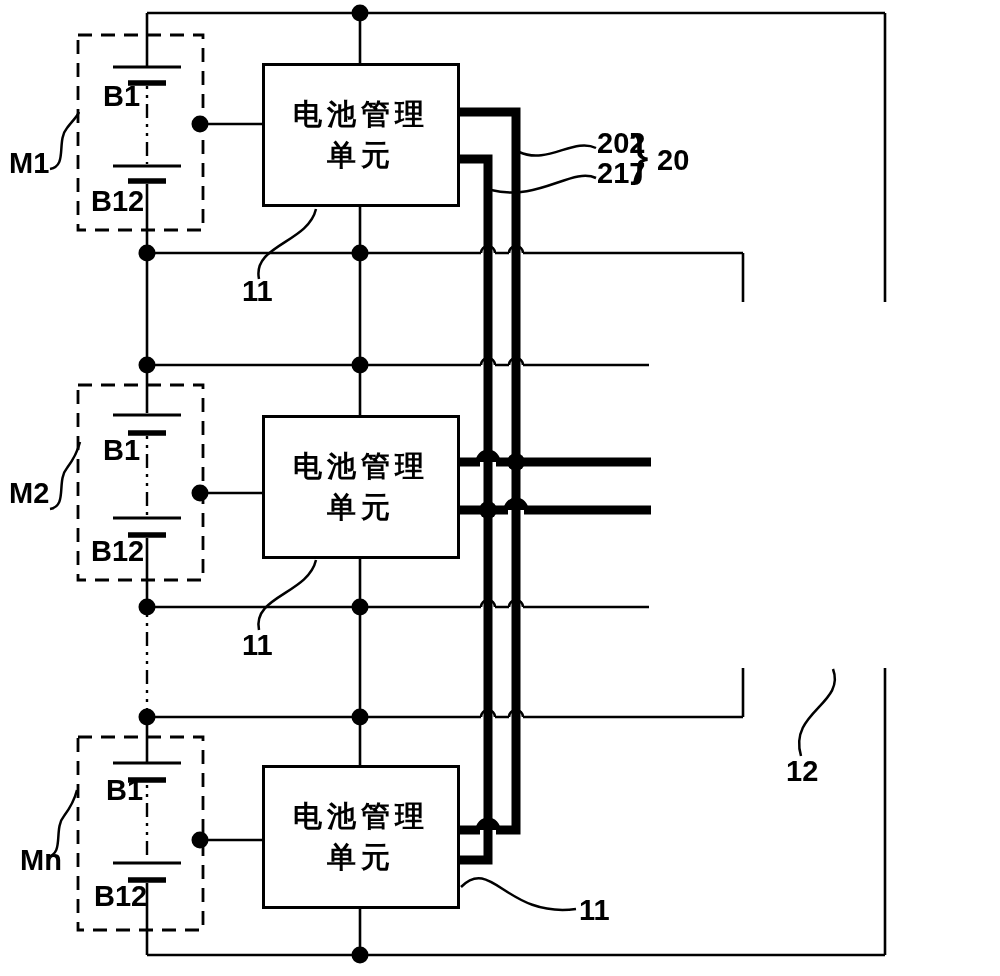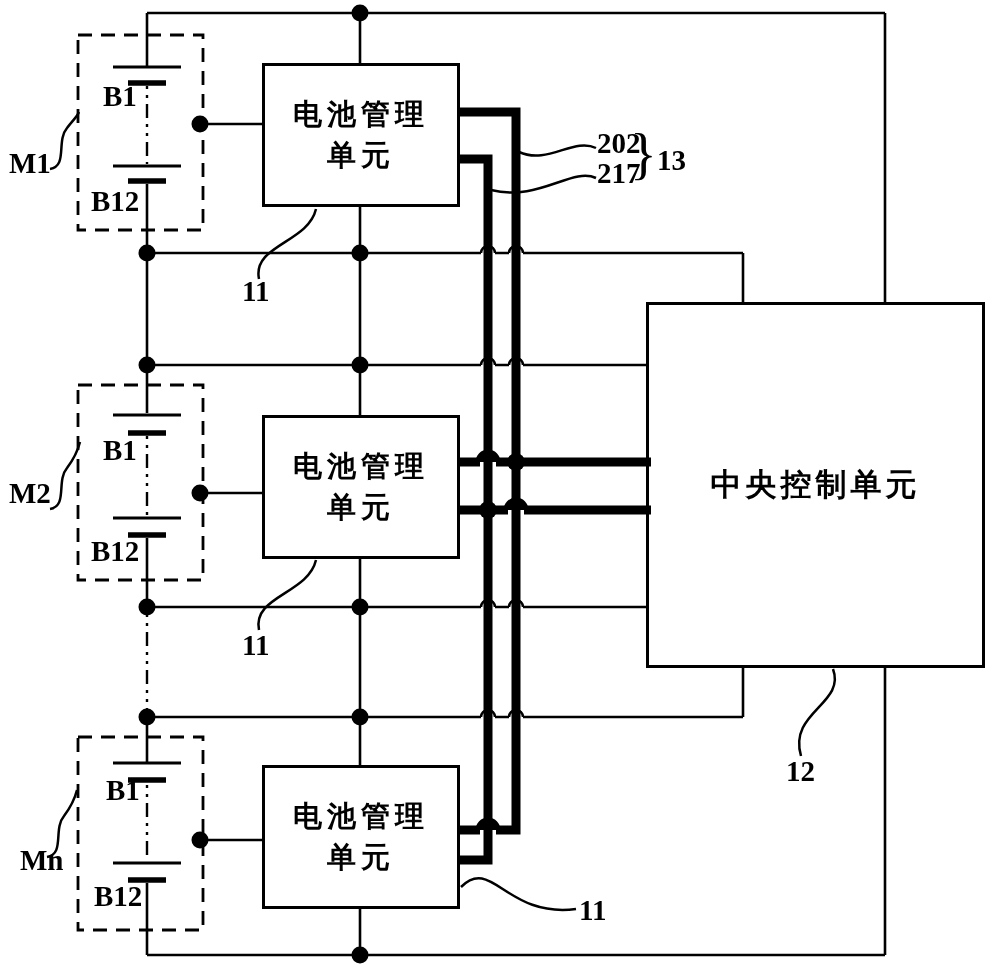--- a/index.html
+++ b/index.html
@@ -1,17 +1,17 @@
 <!DOCTYPE html>
 <html><head>
 <meta charset="utf-8">
 <style>
   html,body{margin:0;padding:0;background:#ffffff;}
   .canvas{position:relative;width:1000px;height:976px;background:#ffffff;overflow:hidden;
-          font-family:Liberation Serif, serif;color:#000;}
+          font-family:Liberation Sans, sans-serif;color:#000;}
   svg.wires{position:absolute;left:0;top:0;width:1000px;height:976px;pointer-events:none;z-index:2;}
   .box{position:absolute;border:3px solid #000;box-sizing:border-box;background:#fff;z-index:1;
        display:flex;flex-direction:column;align-items:center;justify-content:center;
        text-align:center;font-weight:bold;}
   .bmu{left:262px;width:198px;height:144px;font-size:29px;letter-spacing:5px;line-height:1.4;}
   #bmu1{top:63px;} #bmu2{top:415px;} #bmu3{top:765px;}
   .central{left:646px;top:302px;width:339px;height:366px;font-size:31px;letter-spacing:4px;}
   .lbl{position:absolute;font-weight:bold;font-size:29px;line-height:1;white-space:nowrap;z-index:3;}
   .brace{font-weight:normal;font-size:56px;letter-spacing:0;}
 </style>
@@ -24,23 +24,20 @@
     <span>电池管理</span>
     <span>单元</span>
   </div>
   <div class="box bmu" id="bmu2">
     <span>电池管理</span>
     <span>单元</span>
   </div>
   <div class="box bmu" id="bmu3">
     <span>电池管理</span>
     <span>单元</span>
-  </div>
-  <div class="box central">
-    <span>中央控制单元</span>
   </div>
 
   <svg class="wires" viewBox="0 0 1000 976">
 
     <g stroke="#000" stroke-width="2.6" fill="none">
       <path d="M147,13 H885"></path>
       <path d="M885,13 V302"></path>
       <path d="M885,668 V955"></path>
       <path d="M147,955 H885"></path>
     </g>
@@ -149,15 +146,15 @@
   <span class="lbl" style="left:94px;top:882px">B12</span>
 
   <span class="lbl" style="left:242px;top:277px">11</span>
   <span class="lbl" style="left:242px;top:631px">11</span>
   <span class="lbl" style="left:579px;top:896px">11</span>
   <span class="lbl" style="left:786px;top:757px">12</span>
 
   <span class="lbl" style="left:597px;top:129px">202</span>
   <span class="lbl" style="left:597px;top:159px">217</span>
   <span class="lbl brace" style="left:630px;top:126px">}</span>
-  <span class="lbl" style="left:657px;top:146px">13</span>
+  <span class="lbl" style="left:657px;top:146px">20</span>
 
 </div>
 
 </body></html>

